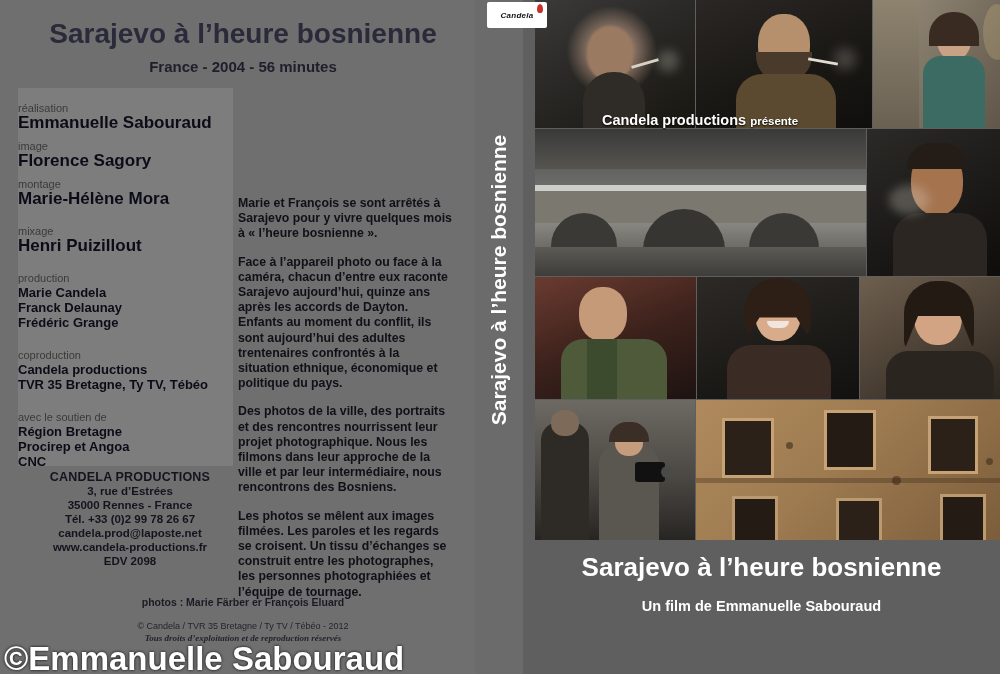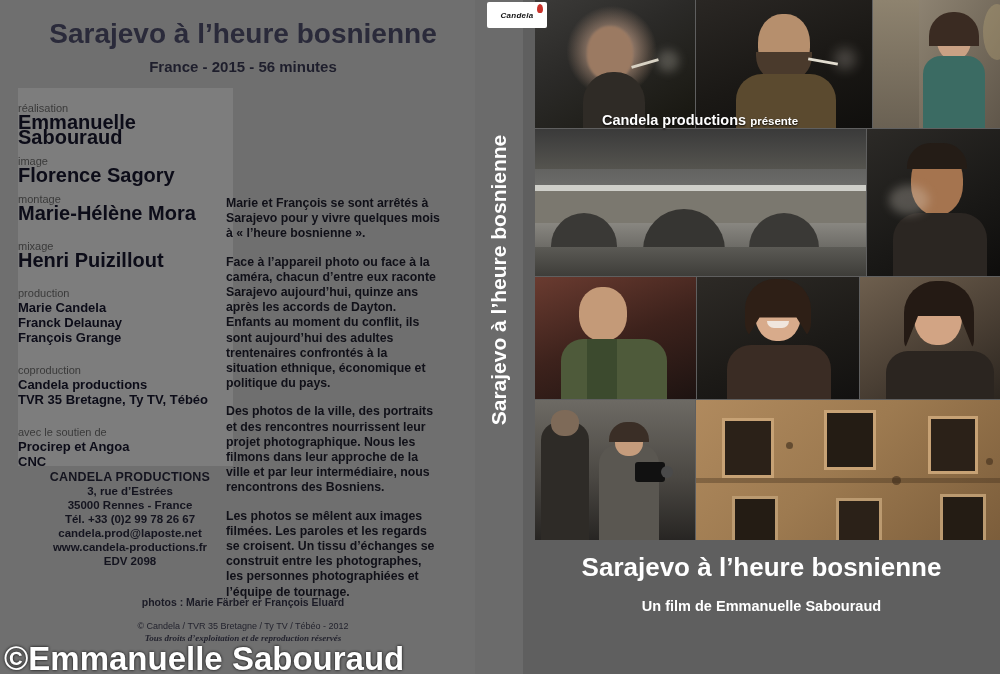--- a/index.html
+++ b/index.html
@@ -18,31 +18,31 @@
   }
 
   .creditbox{
     position:absolute;left:18px;top:88px;width:215px;height:378px;background:#7d7d7d;
   }
   .credits{
     position:absolute;left:18px;top:92px;width:224px;color:#111;
   }
   .crd-role{font-size:11px;color:#3a3a3a;margin-top:10px;line-height:13px;}
   .crd-name{font-size:13px;font-weight:bold;color:#0c0c18;line-height:15px;}
-  .crd-name.big{font-size:20px;}
+  .crd-name.big{font-size:17px;}
   .gap{height:9px;}
 
   .contact{
     position:absolute;left:18px;top:470px;width:224px;text-align:center;color:#14141f;
     font-size:11.5px;font-weight:bold;line-height:14px;
   }
   .contact .cname{font-size:12.5px;letter-spacing:.2px;}
 
   .synopsis{
-    position:absolute;left:226px;top:196px;width:215px;color:#101018;
+    position:absolute;left:238px;top:196px;width:215px;color:#101018;
     font-size:12.3px;font-weight:bold;line-height:15.2px;text-align:left;
   }
   .synopsis p{margin:0 0 13px 0;}
 
   .photocred{
     position:absolute;left:18px;top:596px;width:450px;text-align:center;
     color:#1b1b26;font-size:10.5px;font-weight:bold;
   }
   .legal{
     position:absolute;left:18px;top:620px;width:450px;text-align:center;
@@ -97,21 +97,21 @@
   }
 </style>
 </head>
 <body>
 
 <div class="page">
 
   <div class="back">
 
     <div class="title-main">Sarajevo à l’heure bosnienne</div>
-    <div class="title-sub">France - 2015 - 56 minutes</div>
+    <div class="title-sub">France - 2004 - 56 minutes</div>
 
     <div class="creditbox"></div>
 
     <div class="credits">
       <div class="crd-role">réalisation</div>
       <div class="crd-name big">Emmanuelle Sabouraud</div>
 
       <div class="crd-role">image</div>
       <div class="crd-name big">Florence Sagory</div>
 
@@ -121,31 +121,32 @@
       <div class="gap"></div>
 
       <div class="crd-role">mixage</div>
       <div class="crd-name big">Henri Puizillout</div>
 
       <div class="gap"></div>
 
       <div class="crd-role">production</div>
       <div class="crd-name">Marie Candela</div>
       <div class="crd-name">Franck Delaunay</div>
-      <div class="crd-name">François Grange</div>
+      <div class="crd-name">Frédéric Grange</div>
 
       <div class="gap"></div>
 
       <div class="crd-role">coproduction</div>
       <div class="crd-name">Candela productions</div>
       <div class="crd-name">TVR 35 Bretagne, Ty TV, Tébéo</div>
 
       <div class="gap"></div>
 
       <div class="crd-role">avec le soutien de</div>
+      <div class="crd-name">Région Bretagne</div>
       <div class="crd-name">Procirep et Angoa</div>
       <div class="crd-name">CNC</div>
     </div>
 
     <div class="contact">
       <div class="cname">CANDELA PRODUCTIONS</div>
       <div>3, rue d’Estrées</div>
       <div>35000 Rennes - France</div>
       <div>Tél. +33 (0)2 99 78 26 67</div>
       <div>candela.prod@laposte.net</div>

